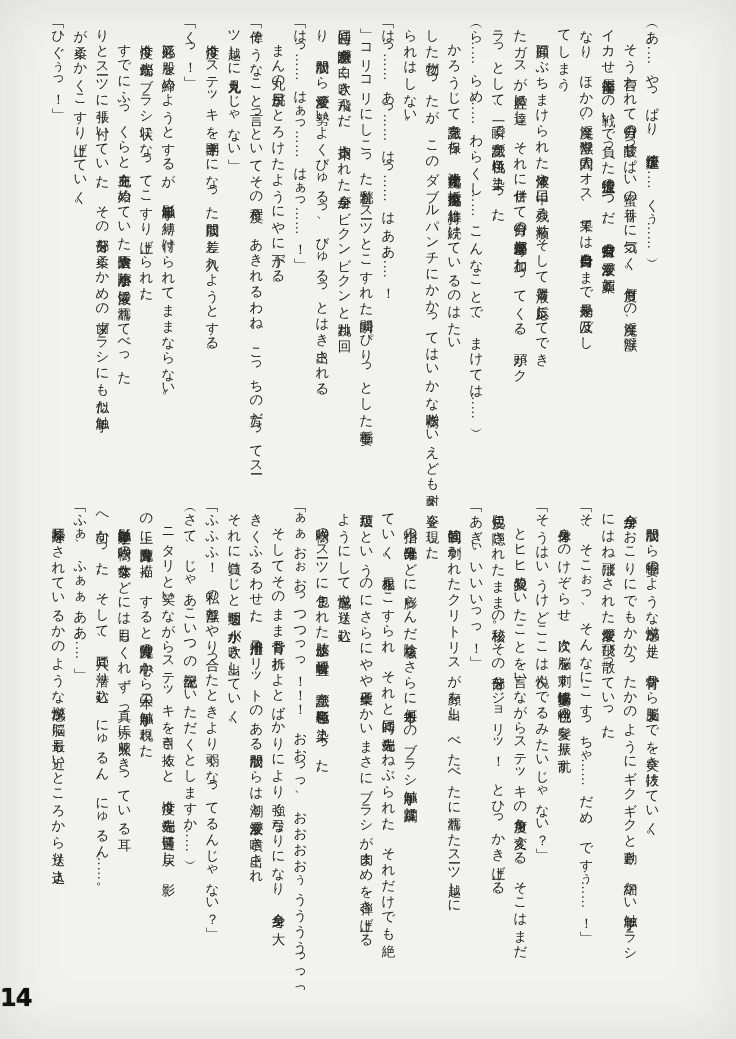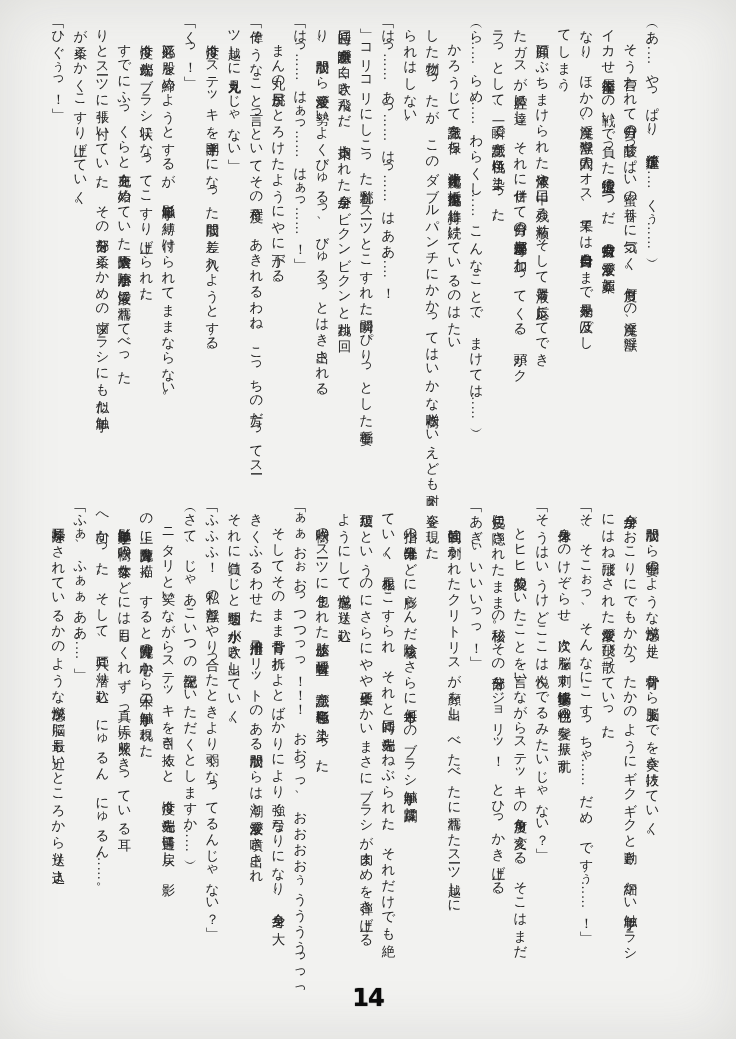--- a/index.html
+++ b/index.html
@@ -41,21 +41,21 @@
   .tcol {
     height: 100%;
     line-height: 22px;   
     white-space: nowrap;
   }
   .page-number {
     position: absolute;
     top: 984px;
     left: 0;
     width: 736px;
-    text-align: center;
+    text-align: left;
     font-family: "DejaVu Sans", "Liberation Sans", sans-serif;
     font-size: 24px;
     font-weight: 900;
     color: #0b0b0b;
     letter-spacing: -1px;
     text-shadow: 0 0 1px #000;
   }
 </style>
 </head>
 <body>

